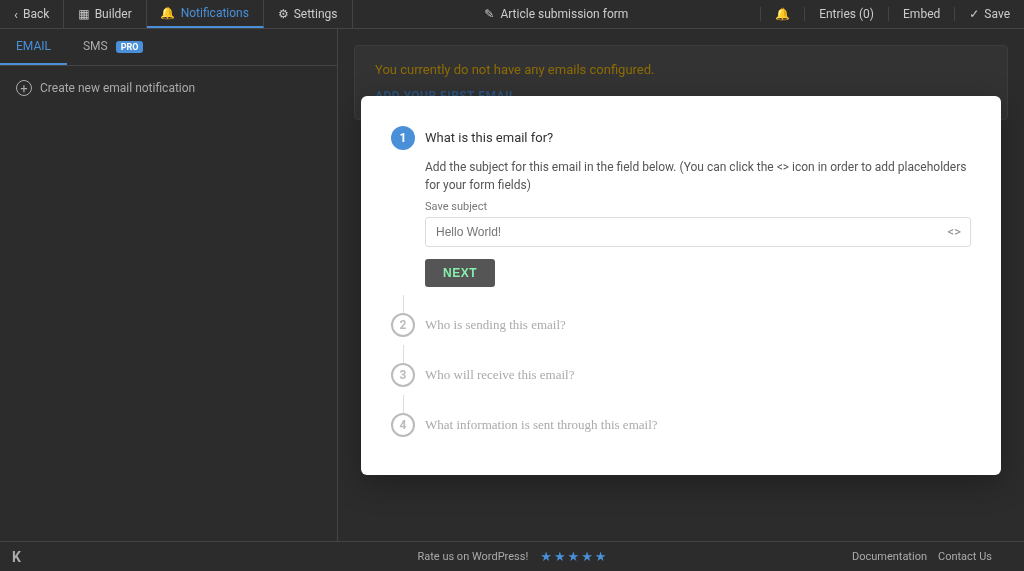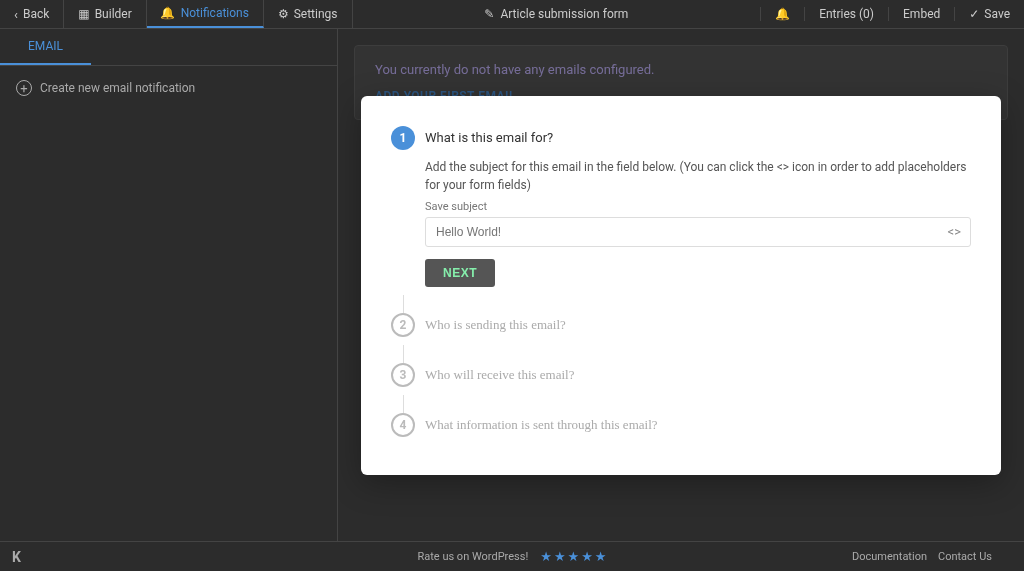--- a/index.html
+++ b/index.html
@@ -15,32 +15,32 @@
     .nav-item.active { color: #4a90d9; border-bottom: 2px solid #4a90d9; }
     .nav-item .icon { font-size: 13px; }
     .nav-center { flex: 1; display: flex; align-items: center; justify-content: center; color: #ccc; font-size: 12px; gap: 6px; }
     .nav-right { display: flex; align-items: center; margin-left: auto; }
     .nav-right .nav-item { border-left: 1px solid #444; border-right: none; }
 
     
     .main-area { display: flex; height: calc(571px - 29px - 30px); }
     .sidebar { width: 338px; background: #2c2c2c; border-right: 1px solid #444; flex-shrink: 0; }
     .sidebar-tabs { display: flex; border-bottom: 1px solid #444; }
-    .sidebar-tab { padding: 10px 28px; font-size: 12px; color: #aaa; cursor: pointer; border-bottom: 2px solid transparent; }
+    .sidebar-tab { padding: 10px 16px; font-size: 12px; color: #aaa; cursor: pointer; border-bottom: 2px solid transparent; }
     .sidebar-tab.active { color: #4a90d9; border-bottom: 2px solid #4a90d9; }
     .pro-badge { background: #4a90d9; color: white; font-size: 9px; font-weight: bold; padding: 1px 5px; border-radius: 3px; margin-left: 5px; }
     .sidebar-create { display: flex; align-items: center; gap: 8px; padding: 14px 16px; color: #aaa; font-size: 12px; cursor: pointer; }
     .plus-icon { width: 16px; height: 16px; border: 1px solid #aaa; border-radius: 50%; display: flex; align-items: center; justify-content: center; font-size: 13px; line-height: 1; }
 
     
     .content-area { flex: 1; background: #4a4a4a; position: relative; overflow: hidden; }
     .no-email-banner {
       margin: 16px; background: #555; border: 1px solid #666; border-radius: 4px; padding: 16px 20px;
     }
-    .no-email-banner p { color: #c4b5fd; font-size: 13px; margin-bottom: 12px; }
+    .no-email-banner p { color: #eab308; font-size: 13px; margin-bottom: 12px; }
     .add-email-btn { color: #4a90d9; font-size: 12px; font-weight: 600; cursor: pointer; letter-spacing: 0.5px; }
 
     
     .modal-overlay { position: absolute; top: 0; left: 0; right: 0; bottom: 0; background: rgba(0,0,0,0.4); display: flex; align-items: center; justify-content: center; }
     .modal {
       background: #fff; border-radius: 6px; width: 640px; padding: 30px 30px 30px 30px; box-shadow: 0 8px 32px rgba(0,0,0,0.3); position: relative;
     }
 
     .step { display: flex; flex-direction: column; margin-bottom: 8px; }
     .step-header { display: flex; align-items: center; gap: 10px; margin-bottom: 0; }
@@ -121,20 +121,24 @@
     </div>
   </div>
 </div>
 
 <div class="main-area">
 
   <div class="sidebar">
     <div class="sidebar-tabs">
       <div class="sidebar-tab active">
         <span>EMAIL</span>
+      </div>
+      <div class="sidebar-tab">
+        <span>SMS</span>
+        <span class="pro-badge">PRO</span>
       </div>
     </div>
     <div class="sidebar-create">
       <div class="plus-icon">+</div>
       <span>Create new email notification</span>
     </div>
   </div>
 
   <div class="content-area">
     <div class="no-email-banner">

